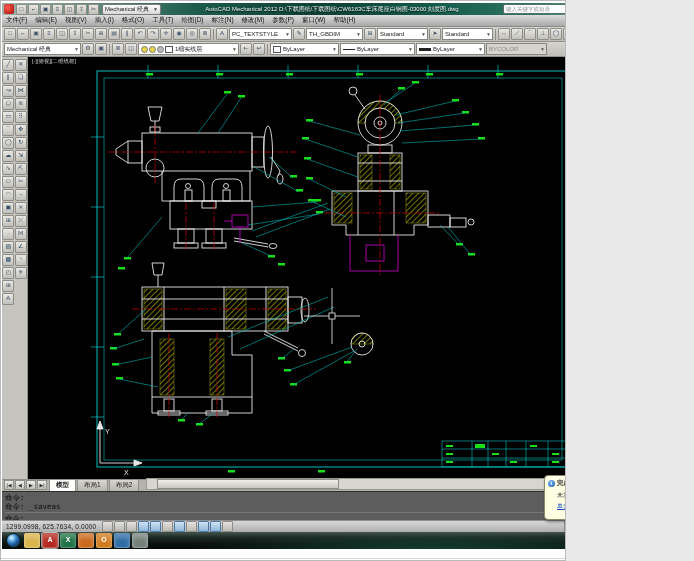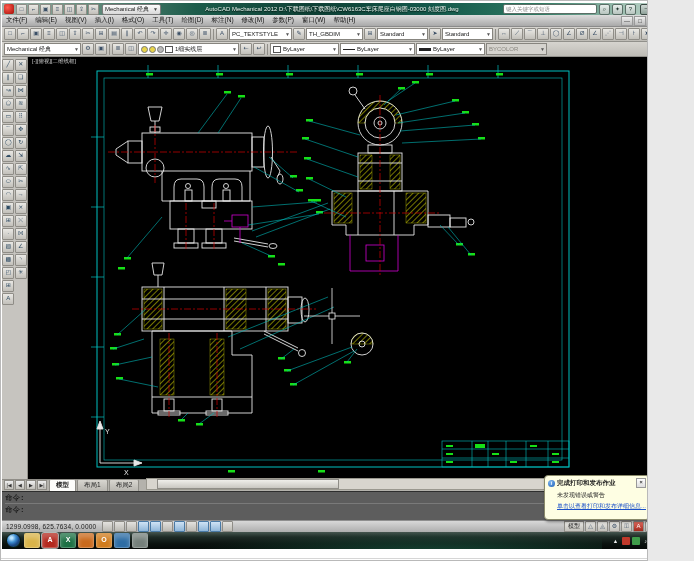--- a/index.html
+++ b/index.html
@@ -1,17 +1,17 @@
 <!DOCTYPE html>
 <html><head>
 <meta charset="utf-8">
 <style>
   html,body{margin:0;padding:0;}
   body{font-family:"Liberation Sans",sans-serif;background:#e9e9e9;}
-  .shot{position:relative;width:648px;height:561px;background:#ffffff;border:1px solid #b9b9b9;box-sizing:border-box;overflow:hidden;}
+  .shot{position:relative;width:566px;height:561px;background:#ffffff;border:1px solid #b9b9b9;box-sizing:border-box;overflow:hidden;}
   .abs{position:absolute;box-sizing:border-box;}
 
   
   .titlebar{left:1px;top:2px;width:691px;height:12px;
     background:linear-gradient(90deg,#9fb3ab 0%,#6f9384 10%,#1d5c4b 28%,#0e4035 45%,#14584a 62%,#2f7a63 78%,#9fc0b2 90%,#d7e4de 100%);
     display:flex;align-items:center;font-size:6.5px;color:#fff;}
   .applogo{width:10px;height:10px;background:radial-gradient(circle at 35% 35%,#ff5a4d,#a40d06);border-radius:2px;margin:0 2px;flex:0 0 auto;}
   .qat{display:flex;gap:1px;}
   .qat .ticon{width:9px;height:9px;}
   .wscombo{height:9px;background:linear-gradient(#fdfdfd,#d8d8d8);border:1px solid #7b7b7b;color:#222;
@@ -608,20 +608,21 @@
     <div class="tab active">模型</div>
     <div class="tab">布局1</div>
     <div class="tab">布局2</div>
     <div class="hscroll">
         <div class="hthumb"></div>
       </div>
   </div>
 
   <div class="abs cmd">
     <div>命令:</div>
+    <div>命令: _saveas</div>
     <div class="prompt">命令:</div>
   </div>
 
   <div class="abs status">
     <span class="coords">1299.0998, 625.7634, 0.0000</span>
     <span class="stoggles" id="status-toggles">
         <span class="ticon"></span>
         <span class="ticon"></span>
         <span class="ticon"></span>
         <span class="ticon on"></span>

